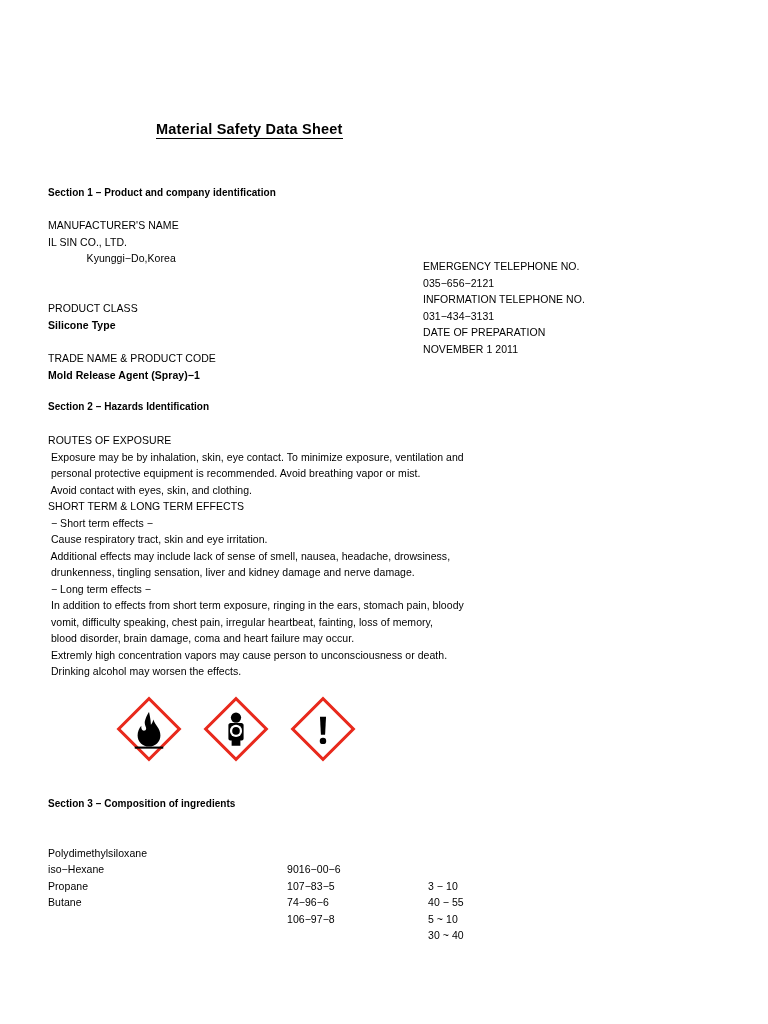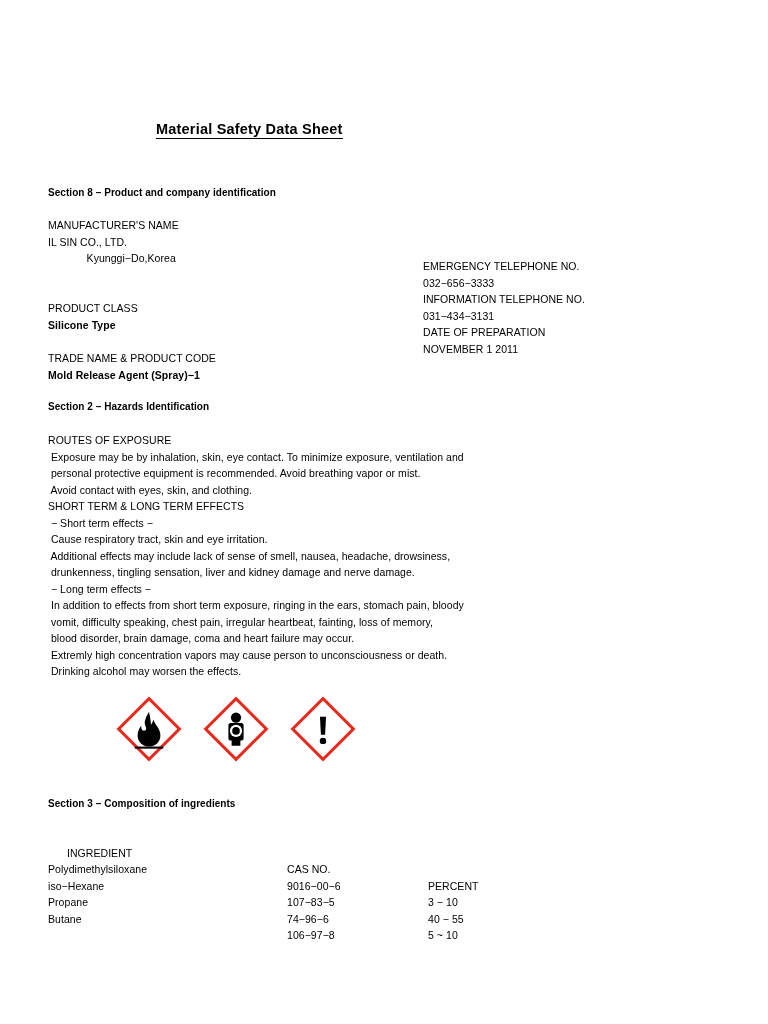--- a/index.html
+++ b/index.html
@@ -137,31 +137,31 @@
   }
   .footer-logo .txt2 .ko { color: #d01a1a; font-size: 5.5px; }
 </style>
 </head>
 <body>
 
 <div class="page">
 
   <div class="title">Material Safety Data Sheet</div>
 
-  <div class="sec-head" style="left:40px; top:187px;">Section 8 – Product and company identification</div>
+  <div class="sec-head" style="left:40px; top:187px;">Section 1 – Product and company identification</div>
 
   <div class="block col-left" style="top:217px;">
     <div>MANUFACTURER'S NAME</div>
     <div>IL SIN CO., LTD.</div>
     <div>             Kyunggi−Do,Korea</div>
   </div>
 
   <div class="block col-right" style="top:234px;">
     <div>EMERGENCY TELEPHONE NO.</div>
-    <div>032−656−3333</div>
+    <div>035−656−2121</div>
     <div>INFORMATION TELEPHONE NO.</div>
     <div>031−434−3131</div>
   </div>
 
   <div class="block col-left" style="top:300px;">
     <div>PRODUCT CLASS</div>
     <div class="bold">Silicone Type</div>
   </div>
 
   <div class="block col-right" style="top:300px;">
@@ -226,25 +226,20 @@
         <circle cx="20" cy="33.5" r="3.4" fill="#000000"></circle>
       </svg>
     </div>
 
   </div>
 
   <div class="sec-head" style="left:40px; top:798px;">Section 3 – Composition of ingredients</div>
 
   <div class="tbl">
     <div class="row">
-      <span class="c0 hdr">INGREDIENT</span>
-      <span class="c1">CAS NO.</span>
-      <span class="c2">PERCENT</span>
-    </div>
-    <div class="row">
       <span class="c0">Polydimethylsiloxane</span>
       <span class="c1">9016−00−6</span>
       <span class="c2">3 − 10</span>
     </div>
     <div class="row">
       <span class="c0">iso−Hexane</span>
       <span class="c1">107−83−5</span>
       <span class="c2">40 − 55</span>
     </div>
     <div class="row">

